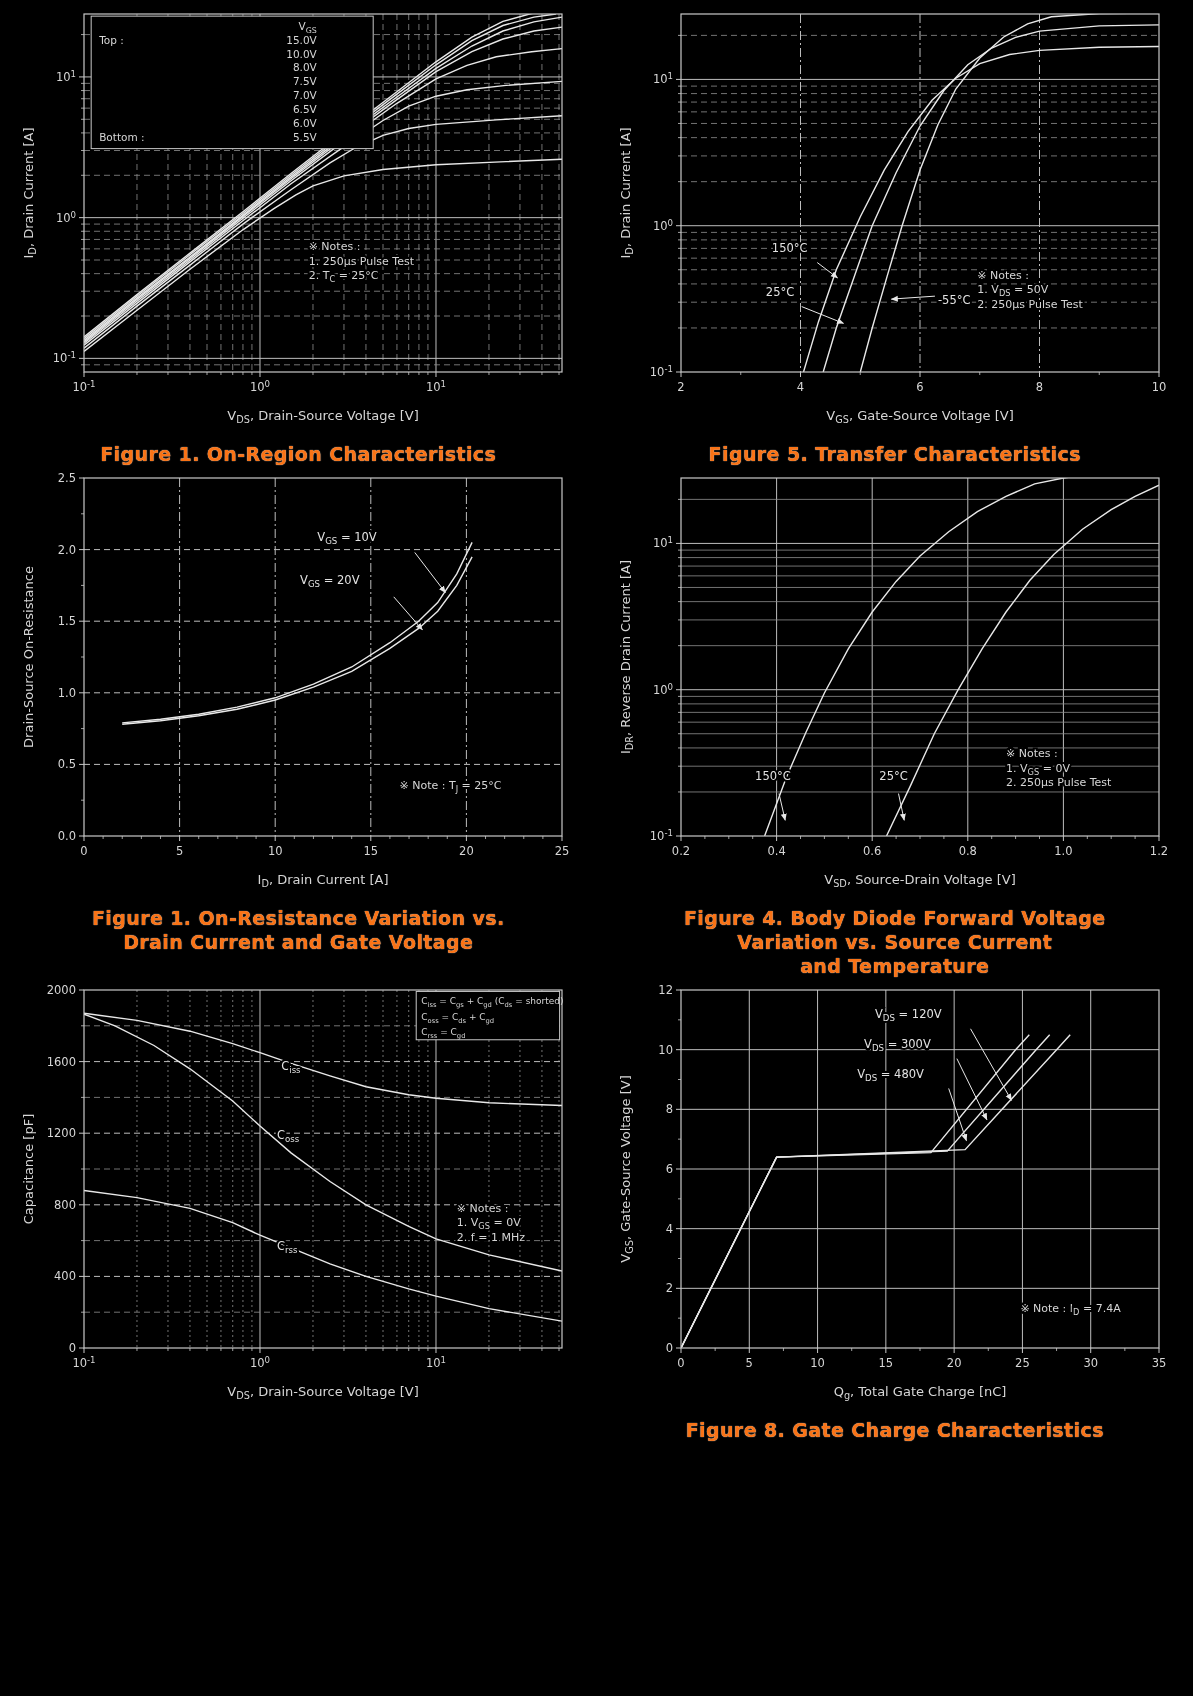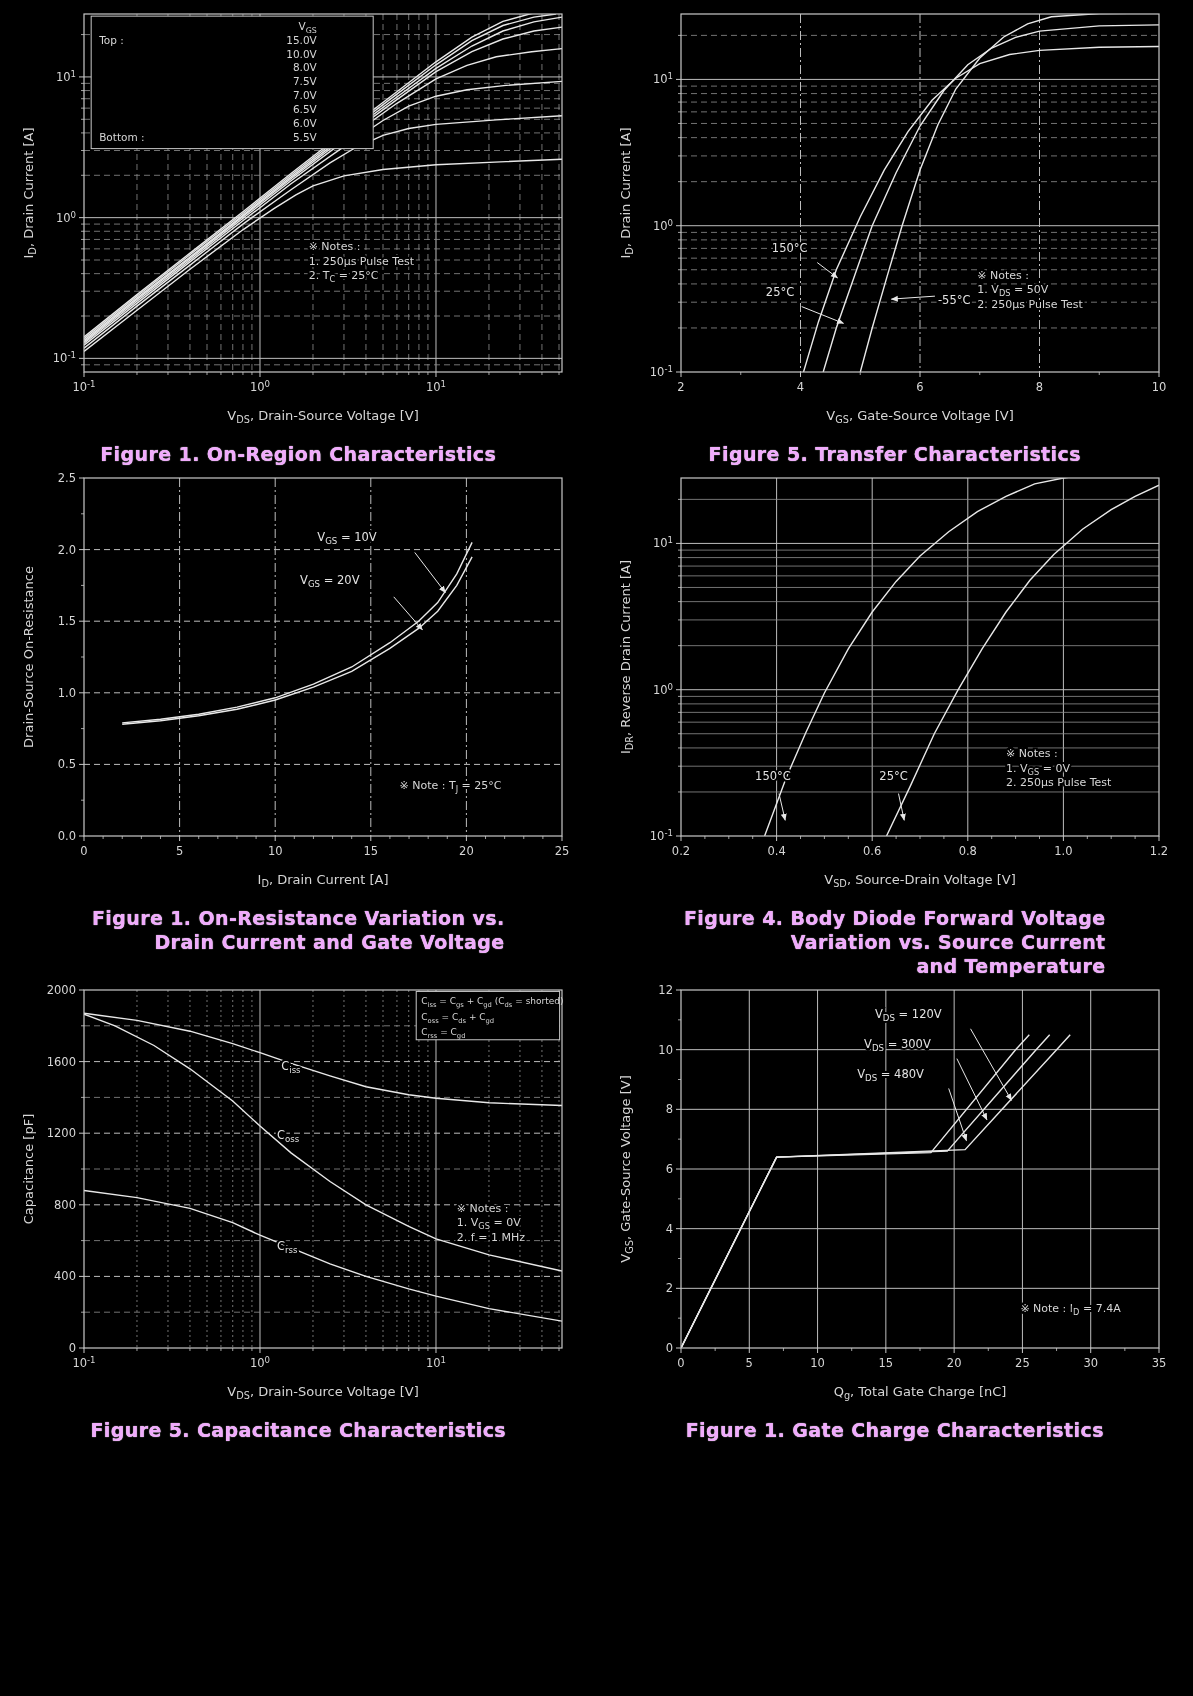--- a/index.html
+++ b/index.html
@@ -22,22 +22,22 @@
     align-items:center;
   }
   .row2{margin-top:56px;}
   .row3{margin-top:118px;}
   svg.chart{display:block;}
   figcaption.caption{
     margin-top:8px;
     font-weight:bold;
     font-size:19px;
     line-height:24px;
-    color:#f0abfc;
-    text-align:right;
+    color:#f97316;
+    text-align:center;
     white-space:pre-line;
     letter-spacing:0.4px;
     text-shadow:0 0 1px #ffffff;
   }
 </style>
 </head>
 <body>
 
 <div class="page">
   <div class="grid">
@@ -624,21 +624,20 @@
           <g>
             <text x="263.214167785067" y="91.65500000000003" font-size="11.5" fill="#e2e2e2" style="paint-order:stroke;stroke:#000;stroke-width:4px;"><tspan dy="0">C</tspan><tspan dy="3" font-size="75%">iss</tspan></text>
           </g>
           <g>
             <text x="259.04946271389895" y="161.465" font-size="11.5" fill="#e2e2e2" style="paint-order:stroke;stroke:#000;stroke-width:4px;"><tspan dy="0">C</tspan><tspan dy="3" font-size="75%">oss</tspan></text>
           </g>
           <g>
             <text x="259.04946271389895" y="271.55" font-size="11.5" fill="#e2e2e2" style="paint-order:stroke;stroke:#000;stroke-width:4px;"><tspan dy="0">C</tspan><tspan dy="3" font-size="75%">rss</tspan></text>
           </g>
         </svg>
-      <figcaption class="caption">Figure 5. Capacitance Characteristics</figcaption>
     </figure>
 
     <figure class="fig row3">
       <svg class="chart" width="560" height="432" viewBox="0 0 560 432">
           <defs>
             <clipPath id="clip5">
               <rect x="66" y="12" width="478" height="358"></rect>
             </clipPath>
             <marker id="ah5" markerWidth="8" markerHeight="8" refX="6.5" refY="3" orient="auto" markerUnits="userSpaceOnUse">
               <path d="M0,0 L7,3 L0,6 Z" fill="#e8e8e8"></path>
@@ -723,17 +722,17 @@
           </g>
           <g>
             <path d="M341.8742857142857,80.61666666666667 L371.92,141.77499999999998" stroke="#e8e8e8" stroke-width="1" fill="none" marker-end="url(#ah5)"></path>
             <text x="249.00571428571428" y="70.17500000000001" font-size="11.5" fill="#e2e2e2" style="paint-order:stroke;stroke:#000;stroke-width:4px;"><tspan dy="0">V</tspan><tspan dy="3" font-size="75%">DS</tspan><tspan dy="-3"> = 300V</tspan></text>
           </g>
           <g>
             <path d="M333.68,110.44999999999999 L351.4342857142857,162.6583333333333" stroke="#e8e8e8" stroke-width="1" fill="none" marker-end="url(#ah5)"></path>
             <text x="242.17714285714288" y="100.00833333333333" font-size="11.5" fill="#e2e2e2" style="paint-order:stroke;stroke:#000;stroke-width:4px;"><tspan dy="0">V</tspan><tspan dy="3" font-size="75%">DS</tspan><tspan dy="-3"> = 480V</tspan></text>
           </g>
         </svg>
-      <figcaption class="caption">Figure 1. Gate Charge Characteristics</figcaption>
+      <figcaption class="caption">Figure 8. Gate Charge Characteristics</figcaption>
     </figure>
 
   </div>
 </div>
 
 </body></html>

